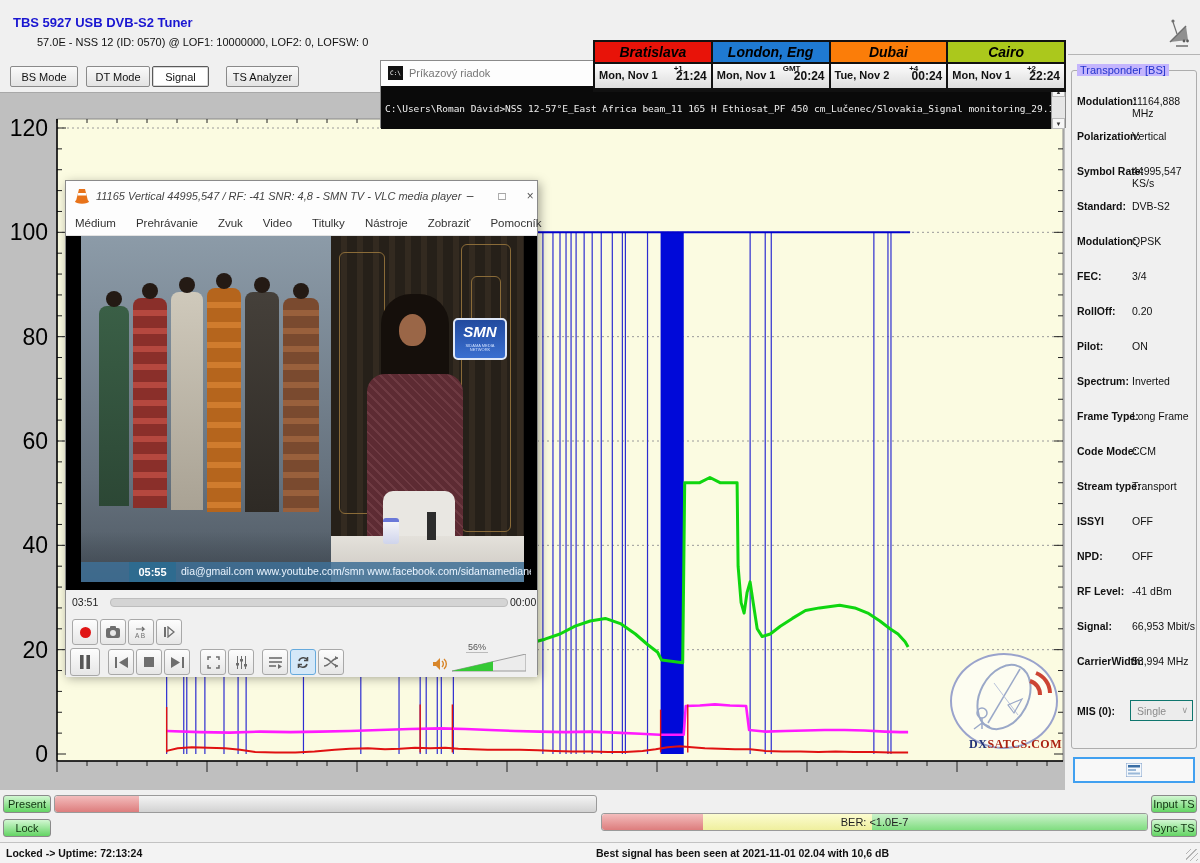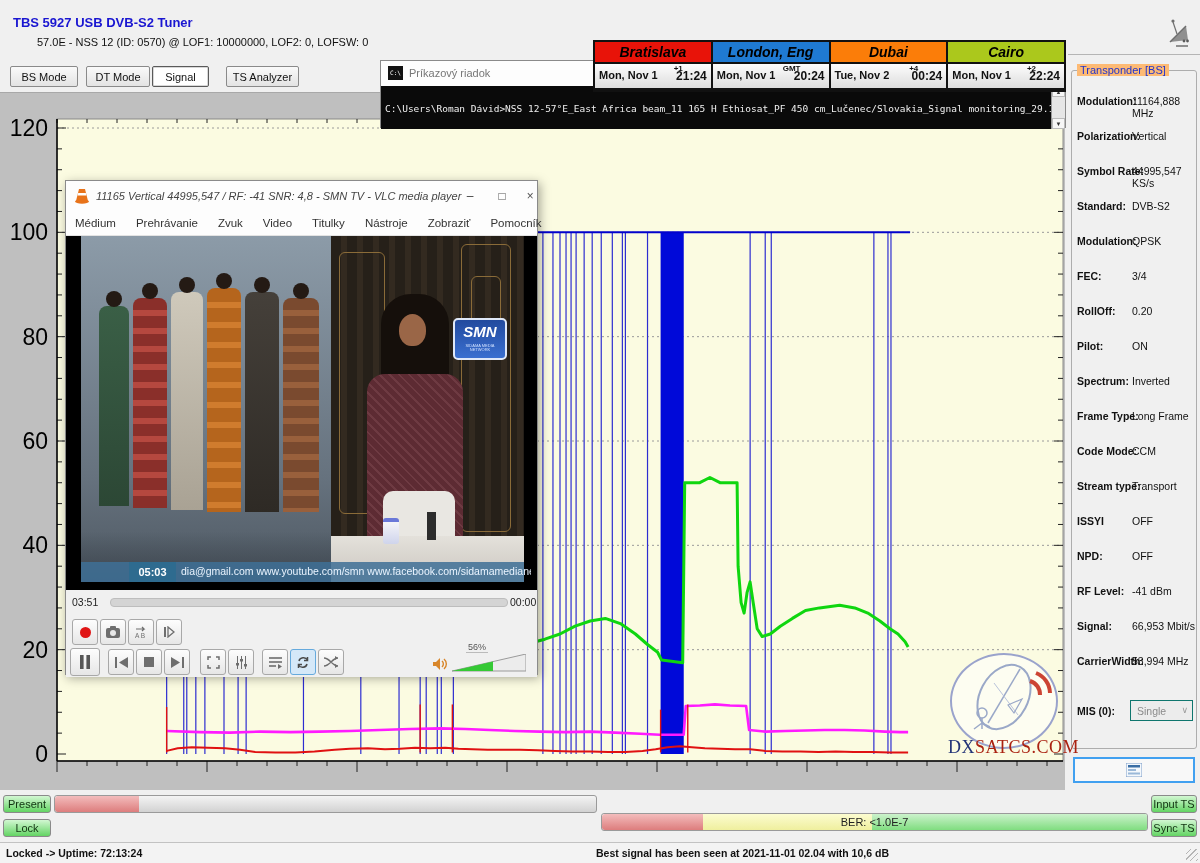--- a/index.html
+++ b/index.html
@@ -32,21 +32,21 @@
   #cmd-icon{position:absolute;left:7px;top:5px;width:15px;height:14px;background:#111;color:#fff;font-size:6px;line-height:14px;text-align:center;font-family:"DejaVu Sans Mono",monospace;}
   #cmd-title-text{position:absolute;left:28px;top:6px;font-size:11px;color:#777;}
   #cmd-body{height:43px;background:#0a0a0a;position:relative;overflow:hidden;}
   #cmd-line{position:absolute;left:4px;top:17px;font-family:"DejaVu Sans Mono",monospace;font-size:9.5px;color:#f0f0f0;white-space:nowrap;}
   #cmd-scroll{position:absolute;right:0;top:0;width:13px;height:43px;background:#e6e6e6;border-left:1px solid #999;}
   .cmd-arrow{width:13px;height:11px;font-size:6px;text-align:center;line-height:11px;color:#333;background:#f6f6f6;border:1px solid #bbb;box-sizing:border-box;}
   #cmd-scroll .dn{position:absolute;bottom:0;}
   
   #side-divider{left:1068px;top:54px;width:132px;height:1px;background:#b5b5b5;}
   #groupbox{left:1071px;top:70px;width:124px;height:677px;border:1px solid #adadad;border-radius:3px;}
-  #gb-title{left:1077px;top:64px;background:#fdba74;padding:0 3px;font-size:11px;color:#2233cc;z-index:2;}
+  #gb-title{left:1077px;top:64px;background:#c4b5fd;padding:0 3px;font-size:11px;color:#2233cc;z-index:2;}
   .srow-label{left:1077px;font-size:10.5px;font-weight:bold;color:#111;}
   .srow-value{left:1132px;font-size:10.5px;color:#111;}
   #mis-dd{left:1130px;top:700px;width:63px;height:21px;border:1px solid #0f766e;background:#ececec;box-sizing:border-box;}
   #mis-dd .val{position:absolute;left:6px;top:4px;font-size:10.5px;color:#8a8a8a;}
   #mis-dd .chev{position:absolute;right:4px;top:4px;font-size:9px;color:#9a9a9a;}
   #side-btn{left:1073px;top:757px;width:122px;height:26px;border:2px solid #41a0f0;background:#f8f8f8;display:flex;align-items:center;justify-content:center;box-sizing:border-box;}
   
   .lamp{width:48px;height:18px;border:1px solid #8a8a8a;border-radius:3px;background:linear-gradient(#d2f7d2,#63d463);font-size:11px;text-align:center;line-height:17px;color:#113311;box-sizing:border-box;}
   .gauge{height:18px;border:1px solid #9a9a9a;border-radius:3px;background:linear-gradient(#f4f4f4,#d2d2d2);position:relative;overflow:hidden;box-sizing:border-box;}
   .seg{position:absolute;top:0;bottom:0;}
@@ -88,21 +88,21 @@
   #vlc-seek{position:relative;height:24px;background:#f0f0f0;}
   .seek-time{position:absolute;top:6px;font-size:10.5px;color:#222;}
   #seek-bar{position:absolute;left:44px;top:8px;width:396px;height:7px;background:#d4d4d4;border:1px solid #bdbdbd;border-radius:4px;}
   #vlc-ctrl{position:relative;height:63px;background:#f0f0f0;}
   .vbtn{position:absolute;width:26px;height:26px;border:1px solid #a8a8a8;border-radius:3px;background:linear-gradient(#fdfdfd,#e6e6e6);display:flex;align-items:center;justify-content:center;box-sizing:border-box;}
   .vbtn.big{width:30px;height:28px;}
   .vbtn.active{background:#d5e8f8;border-color:#66aadd;}
   
   #dxlogo{left:948px;top:653px;width:114px;height:104px;z-index:2;}
   #dx-circle{position:absolute;left:2px;top:0px;width:104px;height:92px;border:2.5px solid #9aa3cc;border-radius:50%;background:rgba(255,255,255,.55);}
-  #dx-text{position:absolute;left:0;top:84px;width:114px;text-align:right;font-family:"Liberation Serif",serif;font-size:18px;font-weight:normal;letter-spacing:.5px;}
+  #dx-text{position:absolute;left:0;top:84px;width:114px;text-align:right;font-family:"Liberation Serif",serif;font-size:12px;font-weight:bold;letter-spacing:.5px;}
   #dx-text .dx{color:#223377;}
   #dx-text .rest{color:#aa2211;}
   
   #sat-icon{left:1160px;top:16px;width:36px;height:36px;}
 </style>
 </head>
 <body>
 
 <div id="app">
 
@@ -448,21 +448,21 @@
           <div id="presenter-cloth"></div>
           <div id="table"></div>
           <div id="table-item1"></div>
           <div id="table-item2"></div>
         </div>
         <div id="smn-logo">
           <div id="smn-text">SMN</div>
           <div id="smn-sub">SIDAMA MEDIA NETWORK</div>
         </div>
         <div id="ticker">
-          <div id="ticker-time">05:03</div>
+          <div id="ticker-time">05:55</div>
           <div id="ticker-text">dia@gmail.com  www.youtube.com/smn  www.facebook.com/sidamamedianet</div>
         </div>
       </div>
     </div>
     <div id="vlc-seek">
       <span class="seek-time" style="left:6px;">03:51</span>
       <div id="seek-bar"></div>
       <span class="seek-time" style="left:444px;">00:00</span>
     </div>
     <div id="vlc-ctrl">

